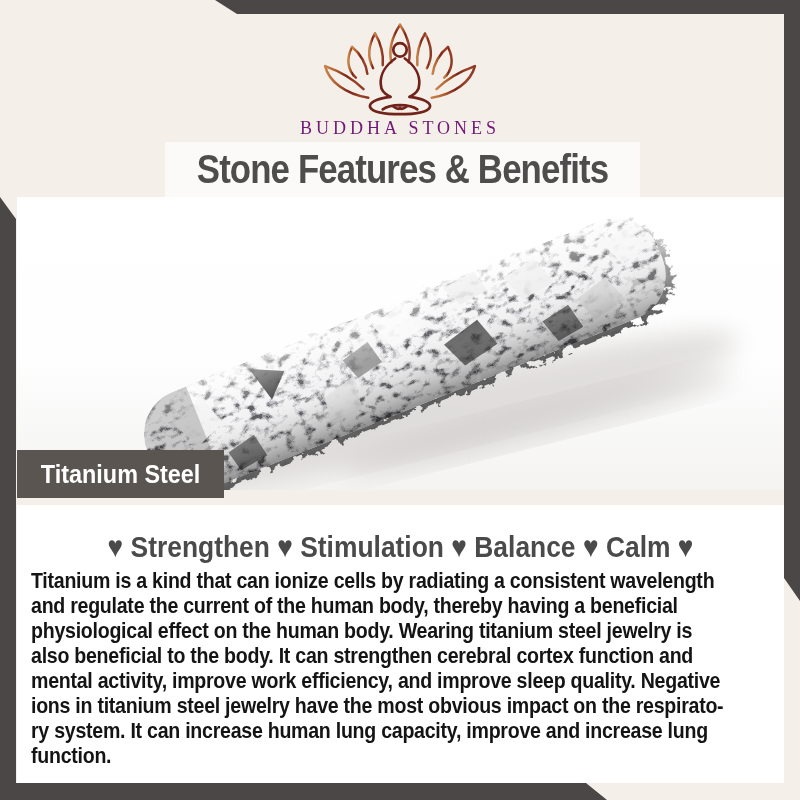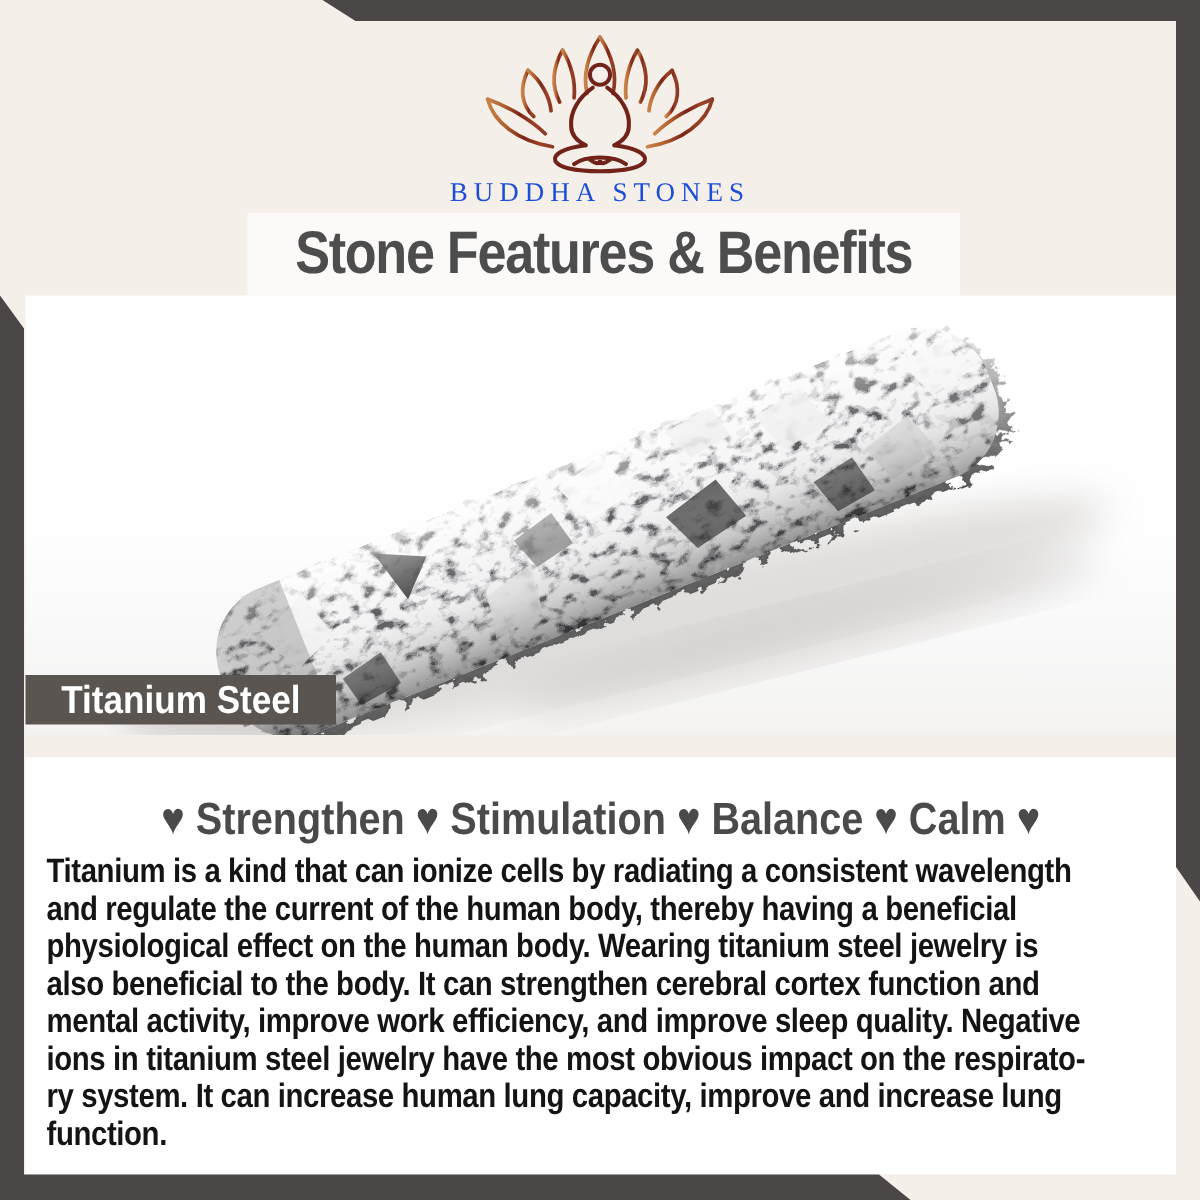--- a/index.html
+++ b/index.html
@@ -10,27 +10,27 @@
   
   .photo-panel{left:17px;top:197px;width:767px;height:293px;
      background:linear-gradient(180deg,#ffffff 0%,#fefefe 55%,#f4f3f2 100%);}
   .title-band{left:165px;top:142px;width:475px;height:55px;background:#fcfaf8;}
   .text-panel{left:17px;top:505px;width:767px;height:278px;background:#ffffff;}
 
   
   .logo-wrap{left:312px;top:22px;width:176px;height:96px;}
   .brand-name{left:0;top:118px;width:800px;text-align:center;
      font-family:"Liberation Serif",serif;font-size:18px;letter-spacing:4px;
-     color:#1d4ed8;}
+     color:#701a75;}
   .page-title{left:165px;top:147px;width:475px;text-align:center;
      font-size:40px;font-weight:bold;color:#4e4d4d;letter-spacing:-1px;
      transform:scaleX(0.87);transform-origin:50% 50%;white-space:nowrap;}
 
   
-  .label-bar{left:17px;top:450px;width:207px;height:33px;background:#5a5550;
+  .label-bar{left:17px;top:450px;width:207px;height:48px;background:#5a5550;
      display:flex;align-items:center;justify-content:center;}
   .label-bar span{color:#ffffff;font-size:26px;font-weight:bold;
      letter-spacing:0px;transform:scaleX(0.9);white-space:nowrap;}
 
   
   .benefits-heading{left:17px;top:530px;width:767px;text-align:center;
      font-size:30px;font-weight:bold;color:#4b4a4a;white-space:nowrap;
      transform:scaleX(0.88);transform-origin:50% 50%;}
   .benefits-paragraph{left:31px;top:568px;transform:scaleX(0.87);
      transform-origin:top left;color:#141414;}

